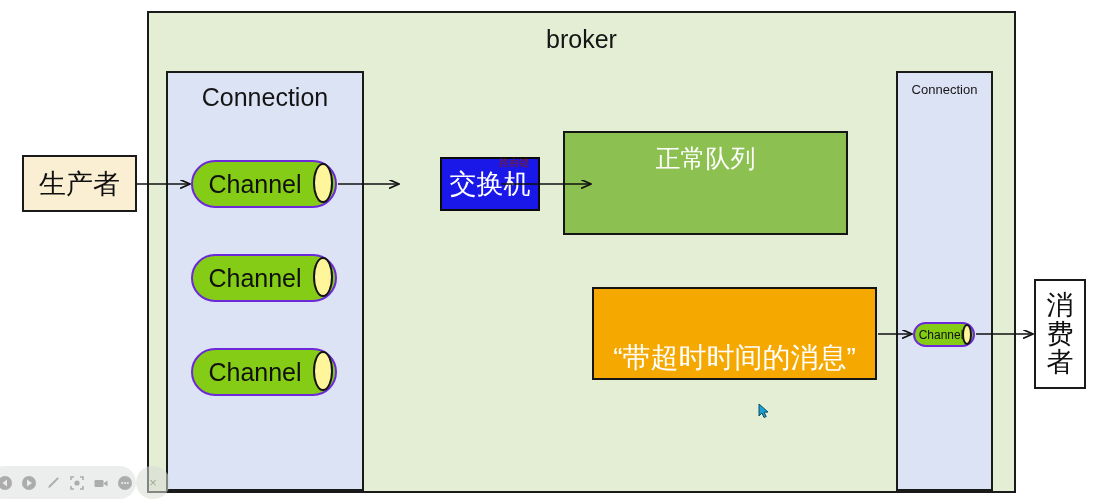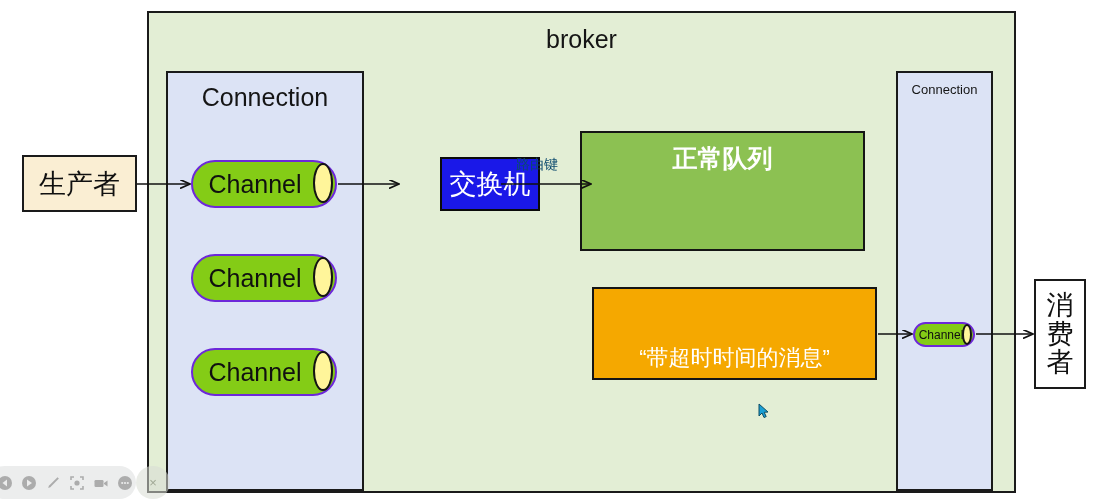--- a/index.html
+++ b/index.html
@@ -200,28 +200,27 @@
     align-items: center;
     justify-content: center;
     font-size: 27px;
     color: #ffffff;
     margin-left: 40px;
   }
 
   
   .queue-normal {
     position: absolute;
-    left: 580px;
+    left: 563px;
     top: 131px;
     width: 285px;
-    height: 120px;
+    height: 104px;
     background: #8cc152;
     border: 2px solid #151515;
     box-sizing: border-box;
-    font-weight: bold;
   }
   .queue-normal-label {
     position: absolute;
     left: 0;
     top: 9px;
     width: 100%;
     text-align: center;
     font-size: 25px;
     color: #ffffff;
   }
@@ -233,21 +232,21 @@
     height: 93px;
     background: #f5a800;
     border: 2px solid #151515;
     box-sizing: border-box;
     display: flex;
     flex-direction: column;
     align-items: center;
     justify-content: center;
   }
   .queue-dead-line1 {
-    font-size: 22px;
+    font-size: 28px;
     color: #ffffff;
     line-height: 1.35;
     margin-top: 48px;
   }
   .queue-dead-line2 {
     font-size: 25px;
     color: #151515;
     line-height: 1.35;
   }
 
@@ -266,24 +265,24 @@
     position: absolute;
     left: 0;
     top: 0;
     width: 1099px;
     height: 504px;
     pointer-events: none;
   }
 
   .routing-key-label {
     position: absolute;
-    left: 516px;
+    left: 499px;
     top: 156px;
-    font-size: 14px;
-    color: #0c4a6e;
+    font-size: 10px;
+    color: #7f1d1d;
     white-space: nowrap;
   }
 
   
   .float-toolbar {
     position: absolute;
     left: -12px;
     top: 466px;
     width: 148px;
     height: 33px;

